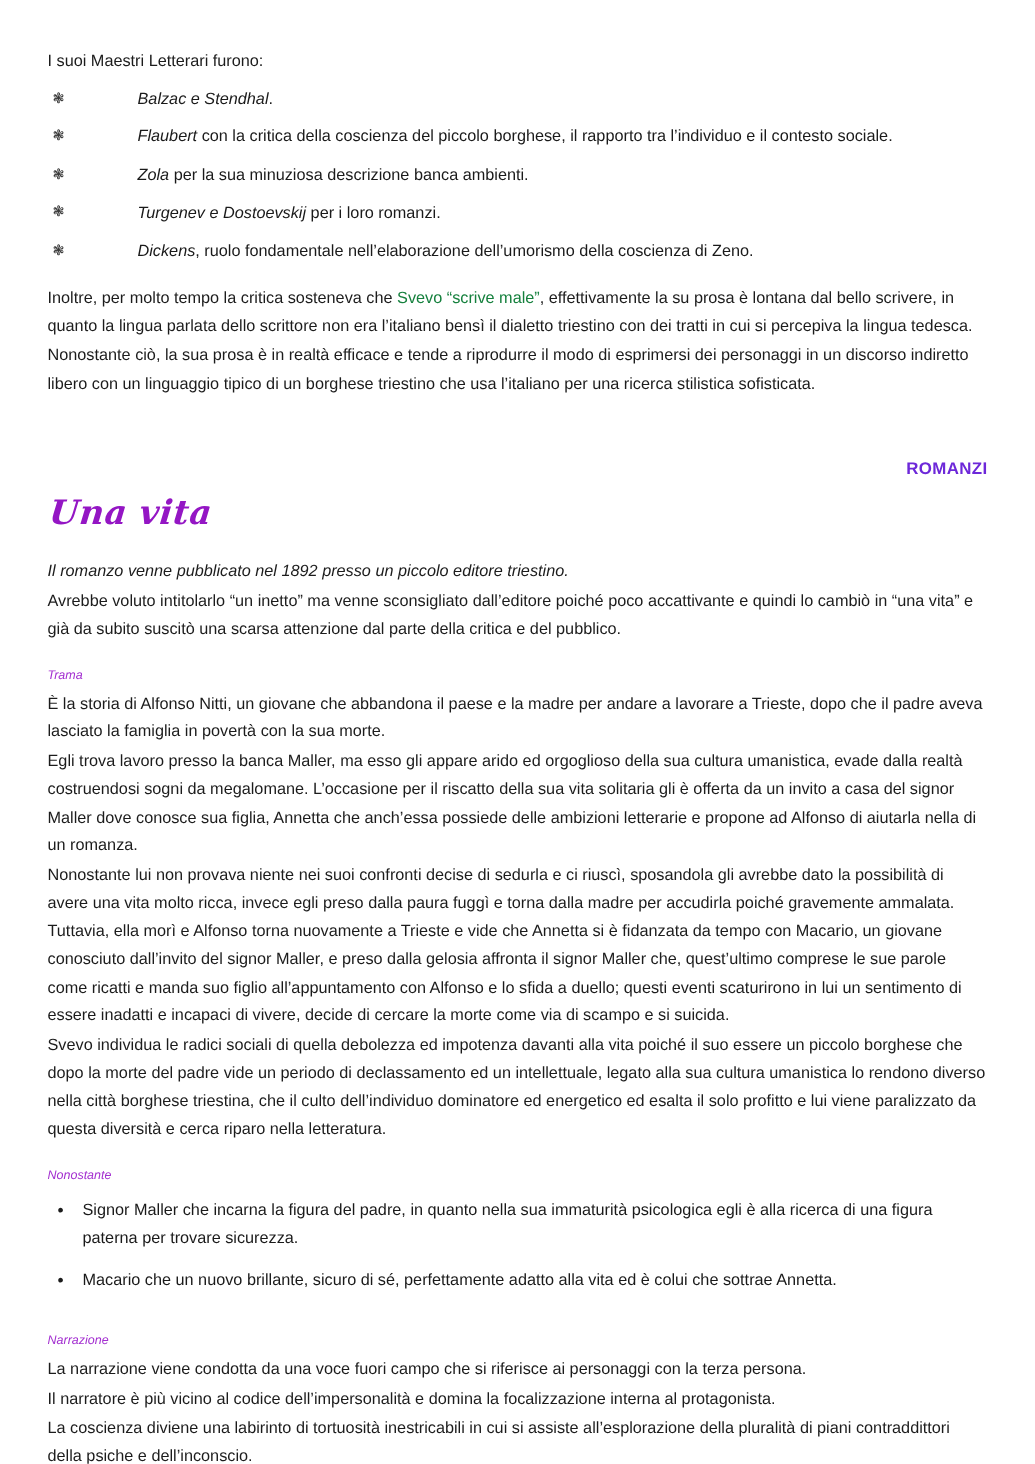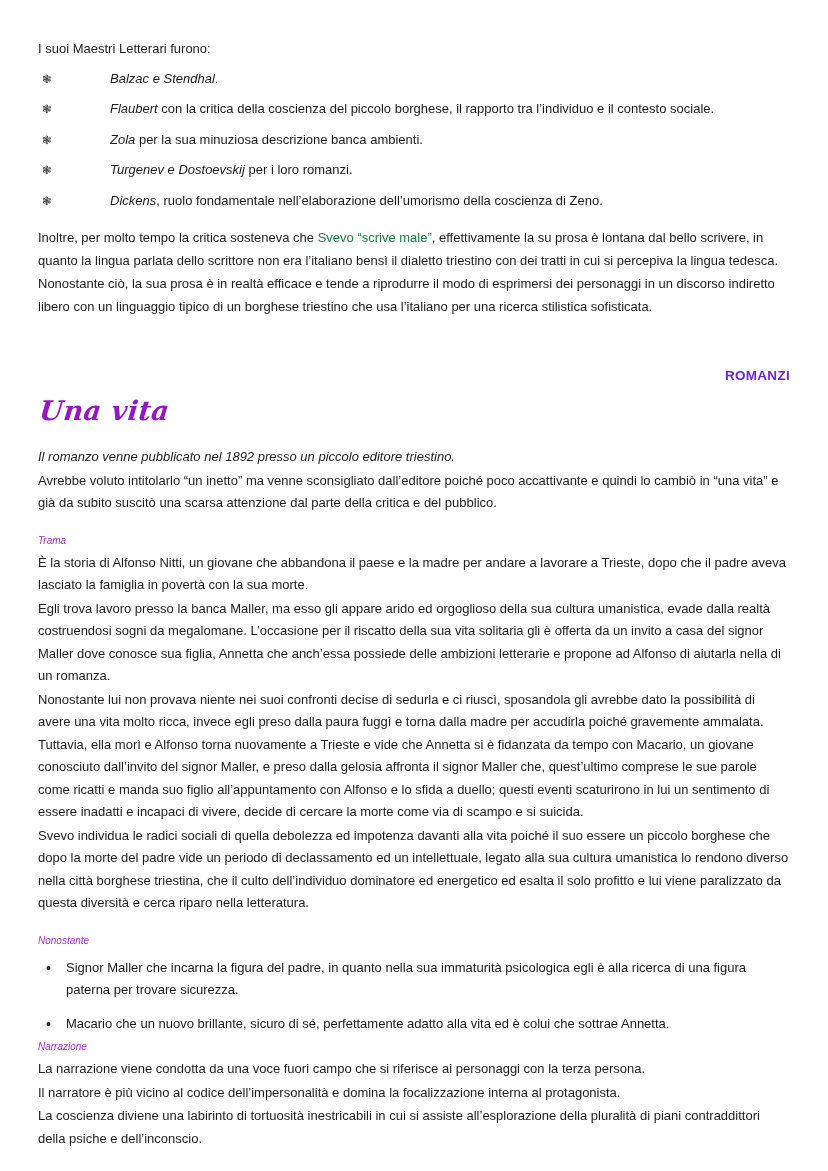--- a/index.html
+++ b/index.html
@@ -133,21 +133,21 @@
   }
   .sub-head {
     margin-top: 16px;
     color: #a32fd0;
     font-style: italic;
     font-size: 10px;
     line-height: 20px;
     font-weight: normal;
   }
   .sub-head.tight {
-    margin-top: 2px;
+    margin-top: 28px;
   }
   .after-head {
     margin-top: 1px;
   }
 </style>
 </head>
 <body>
 
 <div class="page">
   <div class="content">

